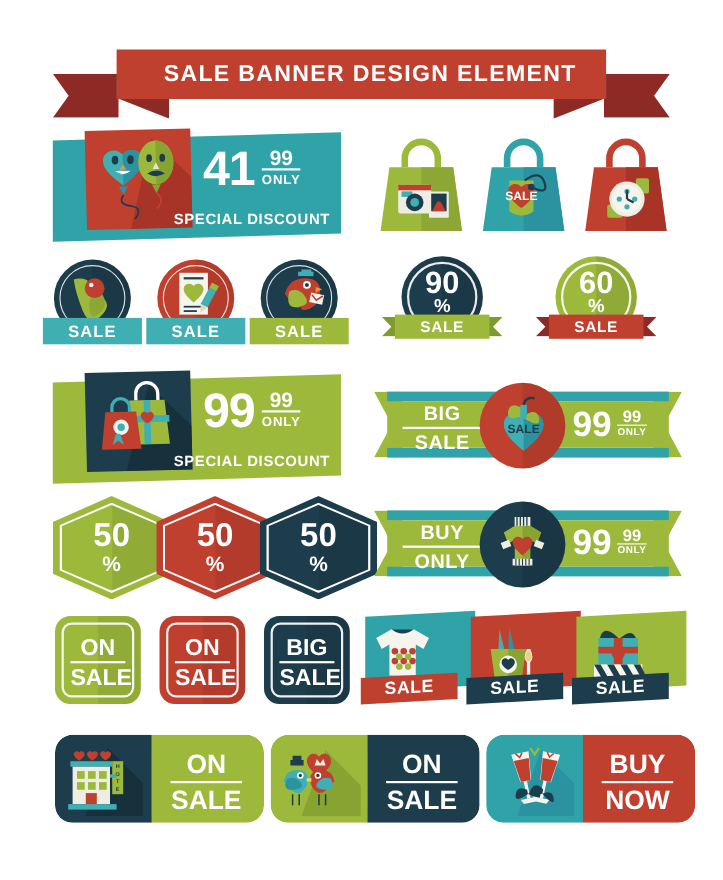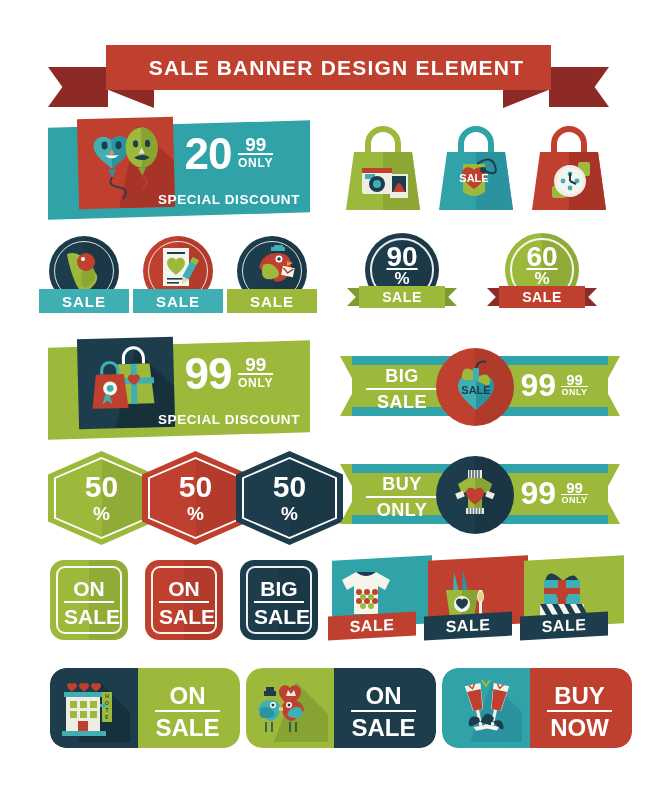--- a/index.html
+++ b/index.html
@@ -59,21 +59,21 @@
             color:#fff; font-size:15px; font-weight:700; letter-spacing:1px; }
 
   
   .pc { position:absolute; }
   .pc-circle { position:absolute; left:18px; top:0; width:74px; height:74px; border-radius:50%; }
   .pc-ring { position:absolute; left:23px; top:5px; width:64px; height:64px;
              border-radius:50%; border:2px solid rgba(255,255,255,.9); }
   .pc-half { position:absolute; left:55px; top:0; width:37px; height:74px;
              border-radius:0 37px 37px 0; background:rgba(0,0,0,.08); }
   .pc-num { position:absolute; left:18px; top:10px; width:74px; text-align:center;
-            color:#fff; font-size:28px; font-weight:700; line-height:28px;text-decoration:underline; }
+            color:#fff; font-size:28px; font-weight:700; line-height:28px; }
   .pc-pct { position:absolute; left:18px; top:36px; width:74px; text-align:center;
             color:#fff; font-size:17px; font-weight:700; }
   .pc-rib { position:absolute; left:0; top:53px; width:110px; height:22px; }
   .pc-rib-band { position:absolute; left:12px; top:0; width:86px; height:22px;
                  display:flex; align-items:center; justify-content:center;
                  color:#fff; font-size:14px; font-weight:700; letter-spacing:.6px; }
   .pc-rib-tL { position:absolute; left:0; top:2px; width:16px; height:18px;
                clip-path: polygon(0 0, 100% 0, 100% 100%, 0 100%, 55% 50%); }
   .pc-rib-tR { position:absolute; right:0; top:2px; width:16px; height:18px;
                clip-path: polygon(0 0, 100% 0, 45% 50%, 100% 100%, 0 100%); }
@@ -180,21 +180,21 @@
         <path d="M64 30 l-3 6 h6z" fill="#E8E3D4"></path>
         <path d="M56 40q8-5 16 0 -8 5-16 0z" fill="#1D3D4C"></path>
         <path d="M60 50 l4 8 l4 -8z" fill="#87A433"></path>
         <path d="M30 51 l4 8 l4 -8z" fill="#2B93A0"></path>
         <path d="M34 59 q-6 8 6 10 t4 12" stroke="#1D3D4C" stroke-width="1.6" fill="none"></path>
         <path d="M64 58 q8 6 0 14" stroke="#C0402F" stroke-width="1.6" fill="none"></path>
       </svg>
     </div>
     <div class="sd-text">
       <div>
-        <span class="sd-price">20</span>
+        <span class="sd-price">41</span>
         <span class="sd-cents-box">
           <span class="sd-cents">99</span>
           <span class="sd-only">ONLY</span>
         </span>
       </div>
       <div class="sd-disc">SPECIAL DISCOUNT</div>
     </div>
   </div>
 
   <div class="bagslot" style="left:340px; top:124px;">

